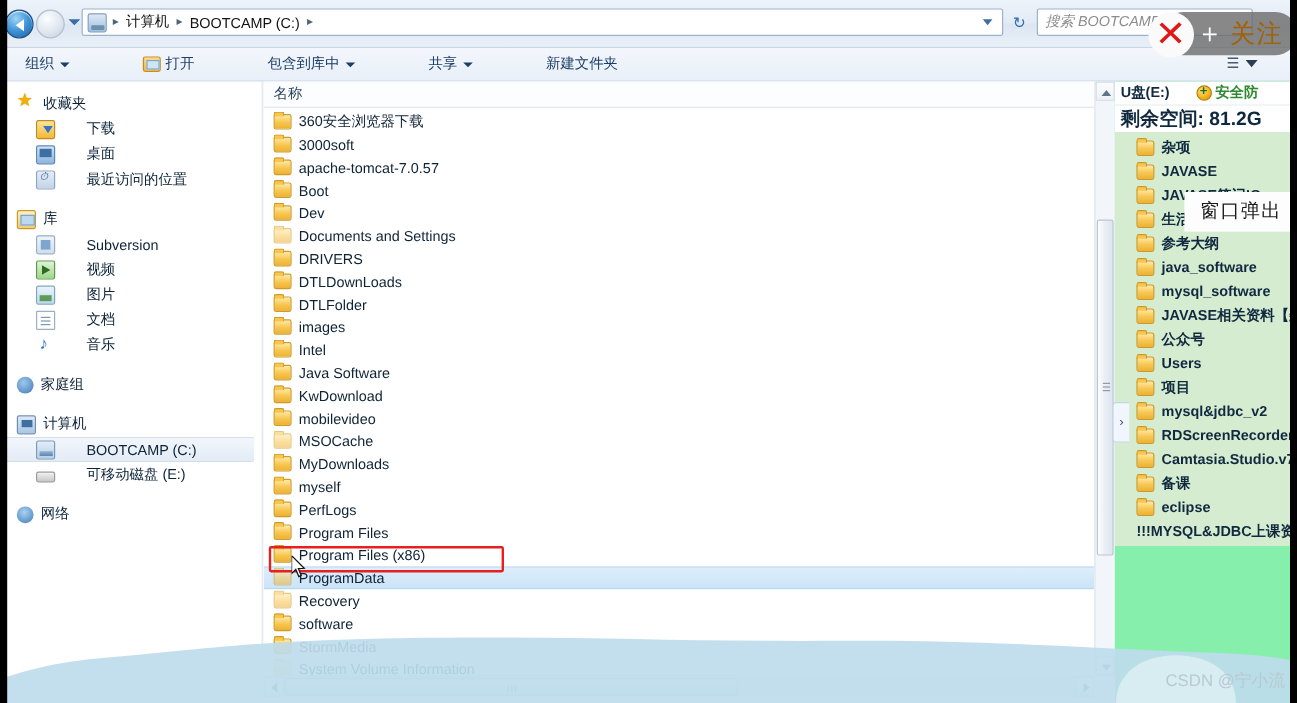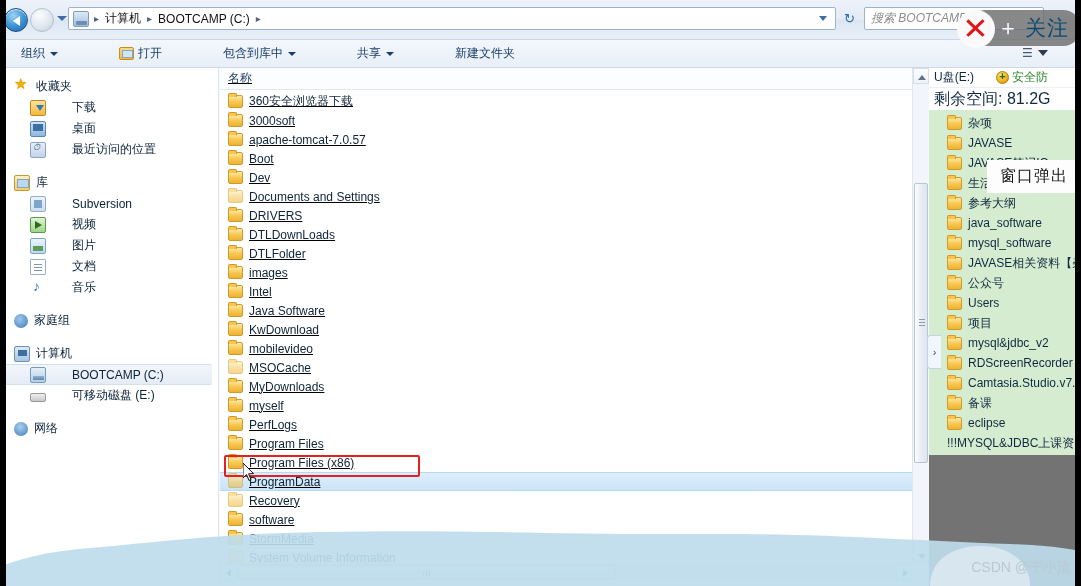--- a/index.html
+++ b/index.html
@@ -230,21 +230,21 @@
     border: 1px solid #9a9a9a; border-radius: 2px; height: 9px; margin-top: 4px;
   }
   .ico-net {
     background: radial-gradient(circle at 45% 35%, #a9d2f2 0%, #3d7cb5 100%);
     border-radius: 50%; width: 14px; height: 14px; margin-top: 1px;
   }
 
   
   .filelist {
     position: absolute; left: 220px; top: 68px; width: 692px; height: 495px;
-    background: #ffffff; overflow: hidden; text-decoration: underline;
+    background: #ffffff; overflow: hidden;
   }
   .fl-header {
     height: 22px; border-bottom: 1px solid #e2e8ef;
     display: flex; align-items: center; padding-left: 8px;
     background: #fcfdfe;
   }
   .fl-header span { font-size: 12px; color: #2a4763; }
   .fl-body { padding-top: 2px; }
   .fl-row {
     display: flex; align-items: center; height: 19px;
@@ -341,21 +341,21 @@
     position: absolute; left: 927px; top: 335px; width: 14px; height: 34px;
     background: #f0f6fc; border: 1px solid #c4d4e3; border-right: none;
     border-radius: 3px 0 0 3px; z-index: 20;
     display: flex; align-items: center; justify-content: center;
     font-size: 11px; color: #37506a;
   }
 
   
   .rightpane {
     position: absolute; left: 929px; top: 68px; width: 152px; height: 518px;
-    background: #737373; overflow: hidden;
+    background: #86efac; overflow: hidden; font-weight: bold;
   }
   .rp-head {
     height: 20px; display: flex; align-items: center; padding-left: 5px;
     background: #fff; border-bottom: 1px solid #eceff3;
   }
   .rp-head-label { font-size: 12px; color: #10293f; white-space: nowrap; }
   .rp-shield {
     width: 13px; height: 13px; border-radius: 50%; margin-left: 22px; margin-right: 3px;
     background: radial-gradient(circle at 38% 32%, #ffe27a 0%, #f2b117 60%, #c98a08 100%);
     border: 1px solid #b37c07; position: relative; flex: none;
@@ -388,21 +388,21 @@
   
   .follow-pill {
     position: absolute; left: 968px; top: 10px; width: 113px; height: 36px;
     background: rgba(110,110,110,.82); border-radius: 18px;
     display: flex; align-items: center; justify-content: flex-end;
     padding-right: 12px; z-index: 60;
   }
   .follow-plus {
     font-size: 22px; color: #fff; margin-right: 6px; line-height: 1;
   }
-  .follow-text { font-size: 21px; color: #0c4a6e; letter-spacing: 1px; }
+  .follow-text { font-size: 21px; color: #a16207; letter-spacing: 1px; }
   .close-circle {
     position: absolute; left: 957px; top: 10px; width: 38px; height: 38px;
     background: #fafafa; border-radius: 50%; z-index: 61;
     display: flex; align-items: center; justify-content: center;
   }
   .close-x {
     font-size: 30px; color: #e11616; font-weight: bold; line-height: 1;
     transform: scaleX(1.05);
   }
   .mini-view-ico {

